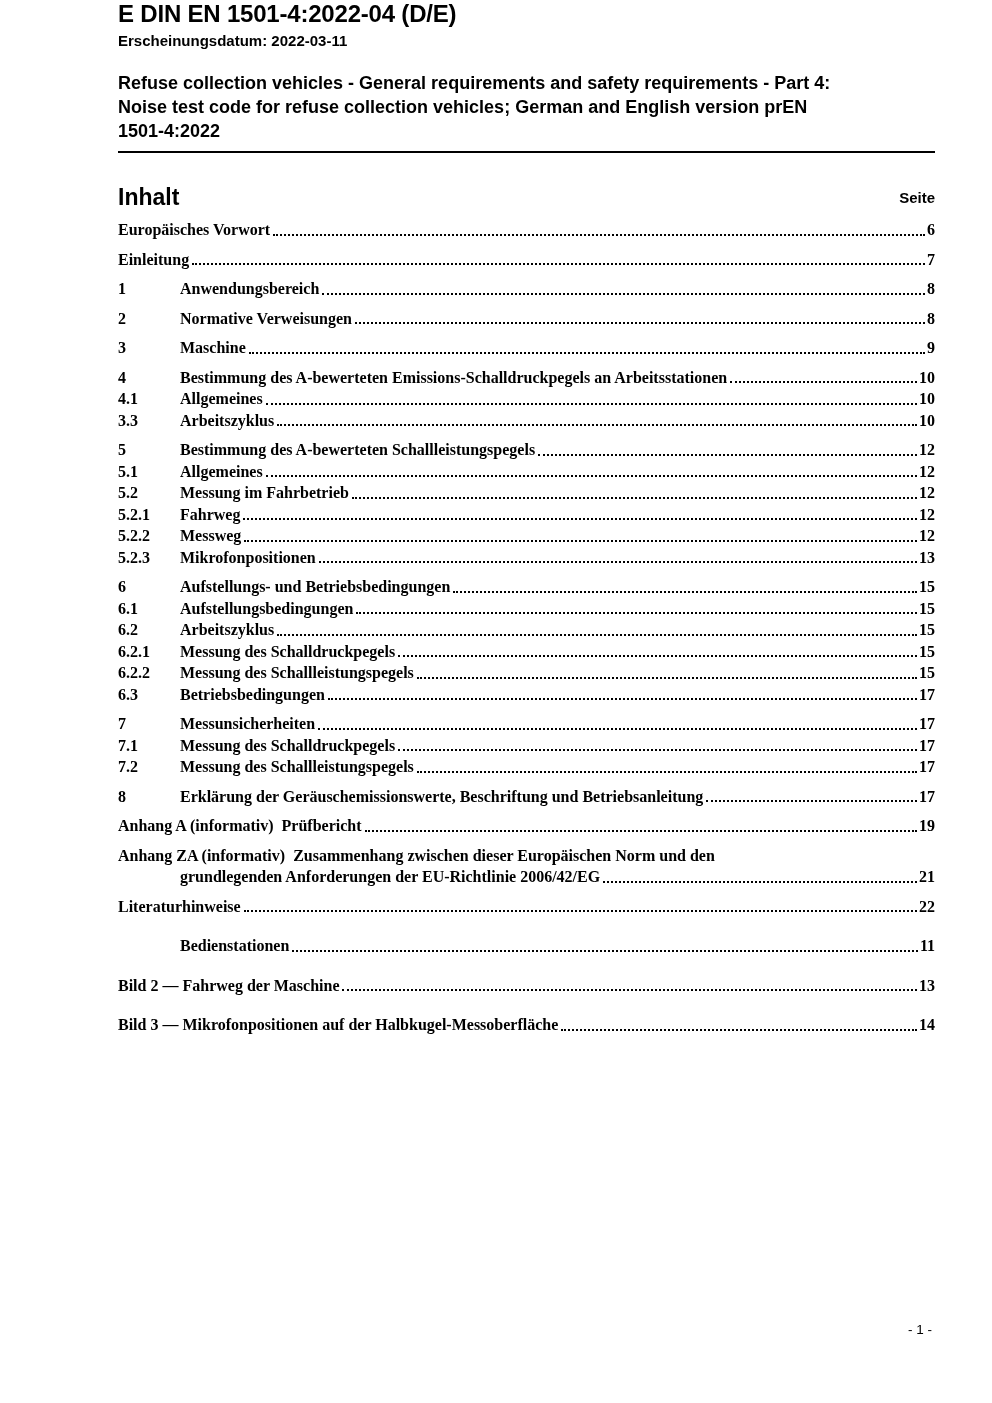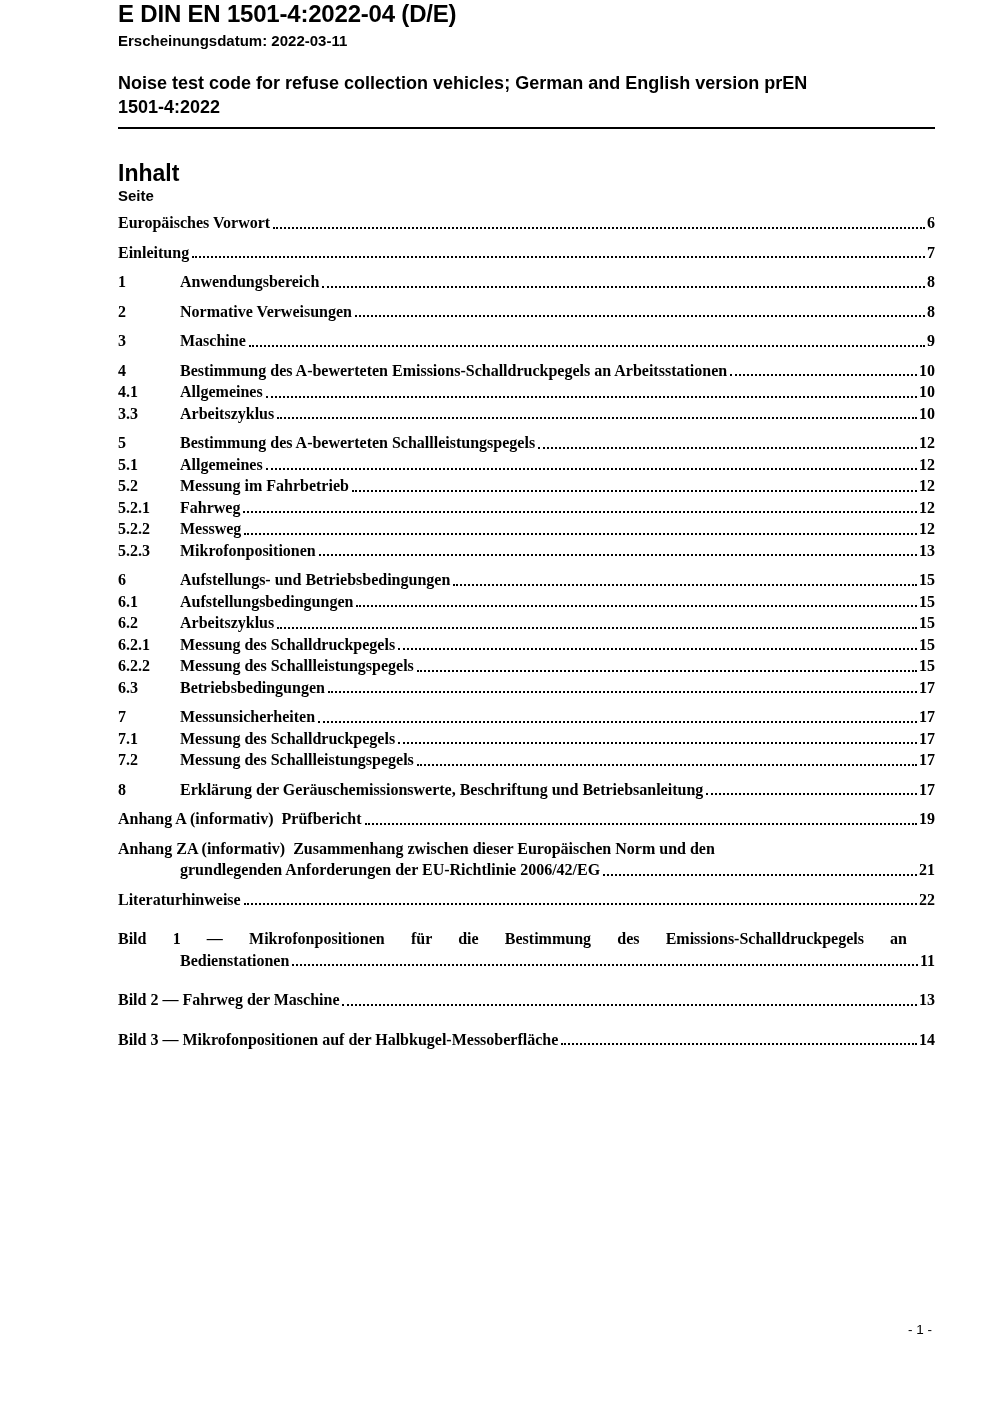--- a/index.html
+++ b/index.html
@@ -12,21 +12,21 @@
   .content { position:absolute; left:118px; top:0; width:817px; }
 
   .doc-num { font-size:24px; line-height:28px; font-weight:bold; letter-spacing:-0.2px; }
   .pub-date { margin-top:3px; font-size:15px; line-height:20px; font-weight:bold; }
 
   .title-block { margin-top:22px; font-size:18px; line-height:24px; font-weight:bold; }
   .title-block.en { margin-top:20px; }
 
   .head-rule { margin-top:8px; border:none; border-top:2px solid #000; height:0; }
 
-  .inhalt-row { margin-top:30px; display:flex; justify-content:space-between; align-items:flex-start;flex-direction:column; }
+  .inhalt-row { margin-top:30px; display:flex; justify-content:space-between; align-items:center; }
   .inhalt-heading { font-size:23px; line-height:28px; font-weight:bold; }
   .seite-label { font-size:15px; font-weight:bold; }
 
   .toc { font-family:"Liberation Serif", serif; font-weight:bold; font-size:16px; }
   .toc-group { margin-top:8px; }
   .toc-group.wide { margin-top:18px; }
   .toc-line { display:flex; align-items:flex-end; }
   .toc-line > span { line-height:21.5px; }
   .toc-num { width:62px; flex:none; }
   .toc-indent { width:62px; flex:none; }
@@ -39,20 +39,21 @@
 </style>
 </head>
 <body>
 
 <div class="content">
   <div class="doc-num">E DIN EN 1501-4:2022-04 (D/E)</div>
   <div class="pub-date">Erscheinungsdatum: 2022-03-11</div>
 
 
   <div class="title-block en">
+    <div>Refuse collection vehicles - General requirements and safety requirements - Part 4:</div>
     <div>Noise test code for refuse collection vehicles; German and English version prEN</div>
     <div>1501-4:2022</div>
   </div>
 
   <hr class="head-rule">
 
   <div class="inhalt-row">
     <span class="inhalt-heading">Inhalt</span>
     <span class="seite-label">Seite</span>
   </div>
@@ -294,21 +295,20 @@
         <div class="toc-row">
           <div class="toc-line">
             <span class="toc-text">Literaturhinweise</span>
             <span class="toc-leader"></span>
             <span class="toc-page">22</span>
           </div>
         </div>
       </div>
       <div class="toc-group wide">
         <div class="toc-row">
-          <div class="toc-line jline"><span class="toc-text">Bild 1 — Mikrofonpositionen für die Bestimmung des Emissions-Schalldruckpegels an</span></div>
           <div class="toc-line">
             <span class="toc-indent"></span>
             <span class="toc-text">Bedienstationen</span>
             <span class="toc-leader"></span>
             <span class="toc-page">11</span>
           </div>
         </div>
       </div>
       <div class="toc-group wide">
         <div class="toc-row">

